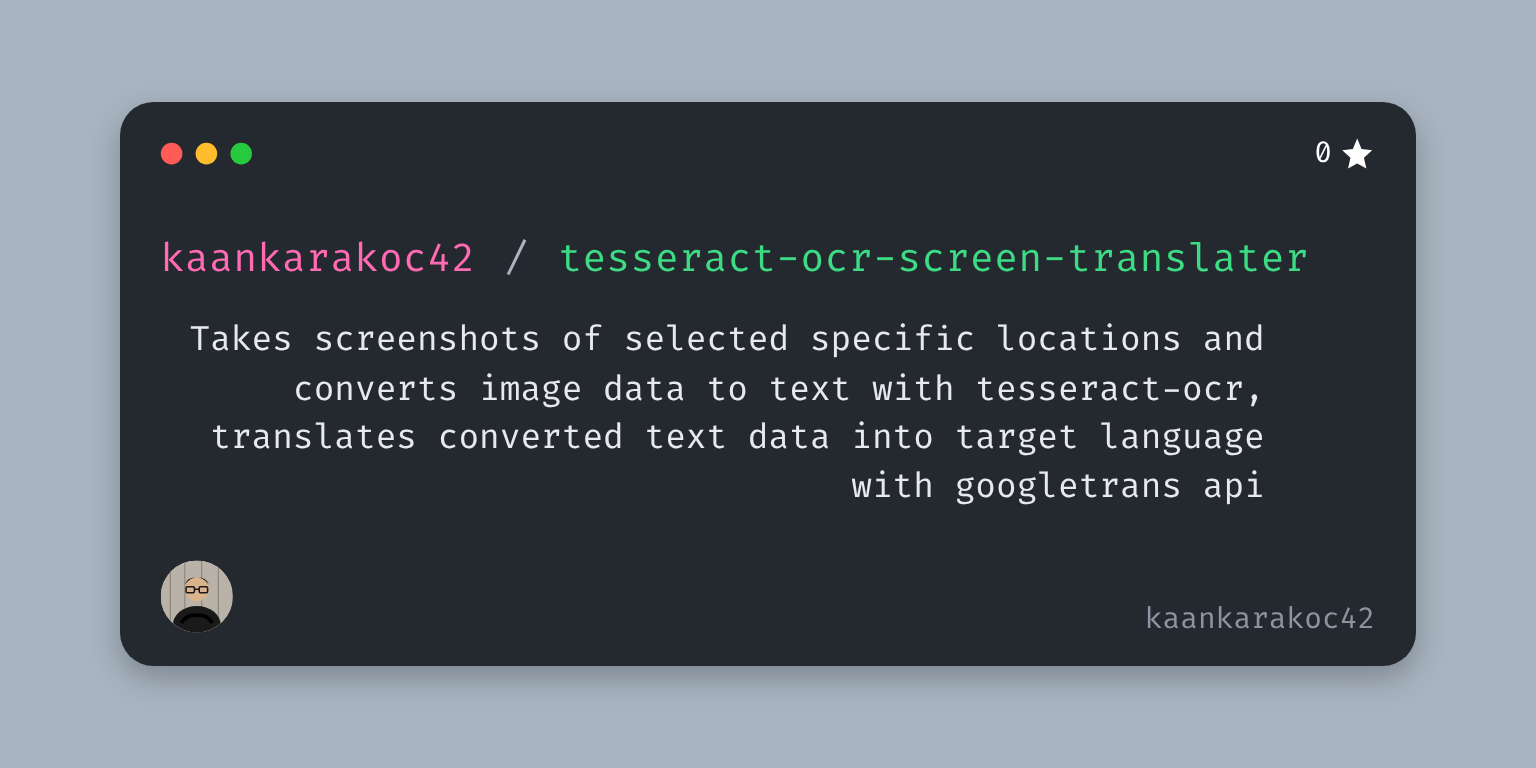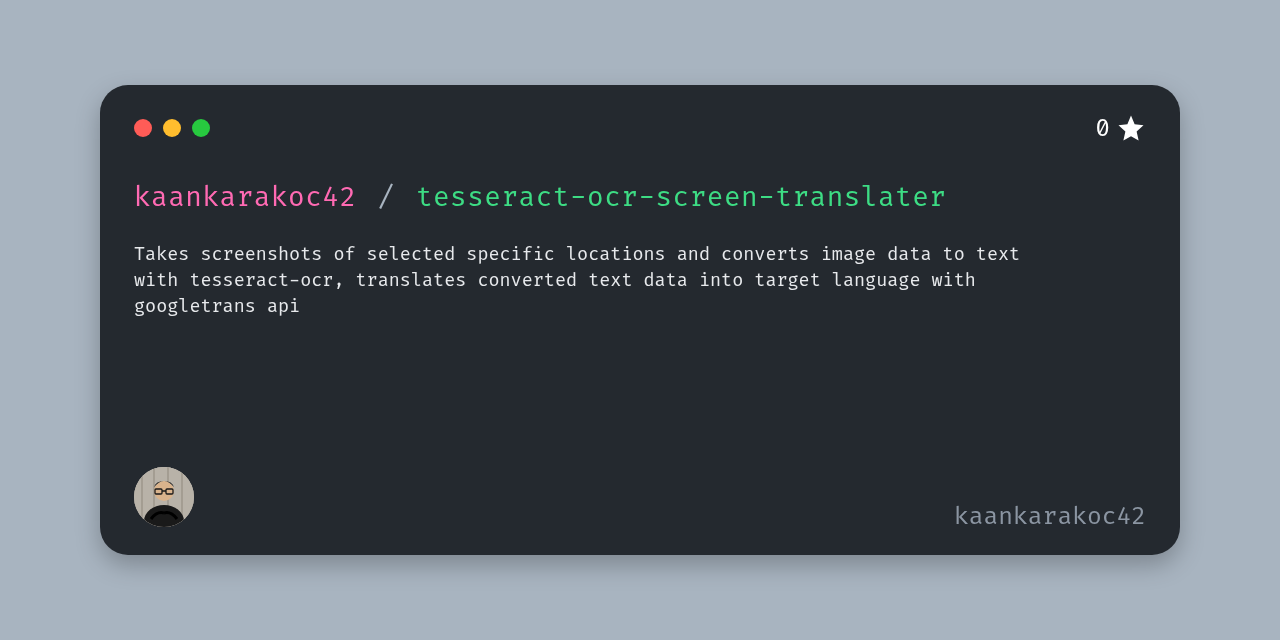--- a/index.html
+++ b/index.html
@@ -29,34 +29,35 @@
   }
   .traffic-lights { display: flex; gap: 11px; }
   .dot { width: 18px; height: 18px; border-radius: 50%; }
   .dot.red { background: #ff5c57; }
   .dot.yellow { background: #ffbd2e; }
   .dot.green { background: #27c93f; }
   .stars { display: flex; align-items: center; gap: 6px; color: #fff; }
   .star-count { font-size: 24px; }
   .star-icon svg { width: 30px; height: 30px; fill: #fff; display: block; }
   .title-line {
-    margin-top: 40px;
-    font-size: 27px;
+    margin-top: 55px;
+    font-size: 32px;
     letter-spacing: 0.5px;
   }
   .owner { color: #ff6ab3; }
   .sep { color: #a8b4c0; margin: 0 4px; }
   .repo { color: #3ddc84; }
   .description {
     margin-top: 28px;
-    font-size: 18px;
+    font-size: 28px;
     line-height: 1.45;
     color: #e7e9ec;
     max-width: 920px;
     white-space: pre-line;
+    text-align: right;
   }
   .avatar {
     position: absolute;
     left: 34px;
     bottom: 28px;
     width: 60px;
     height: 60px;
     border-radius: 50%;
     overflow: hidden;
     background: #555;

